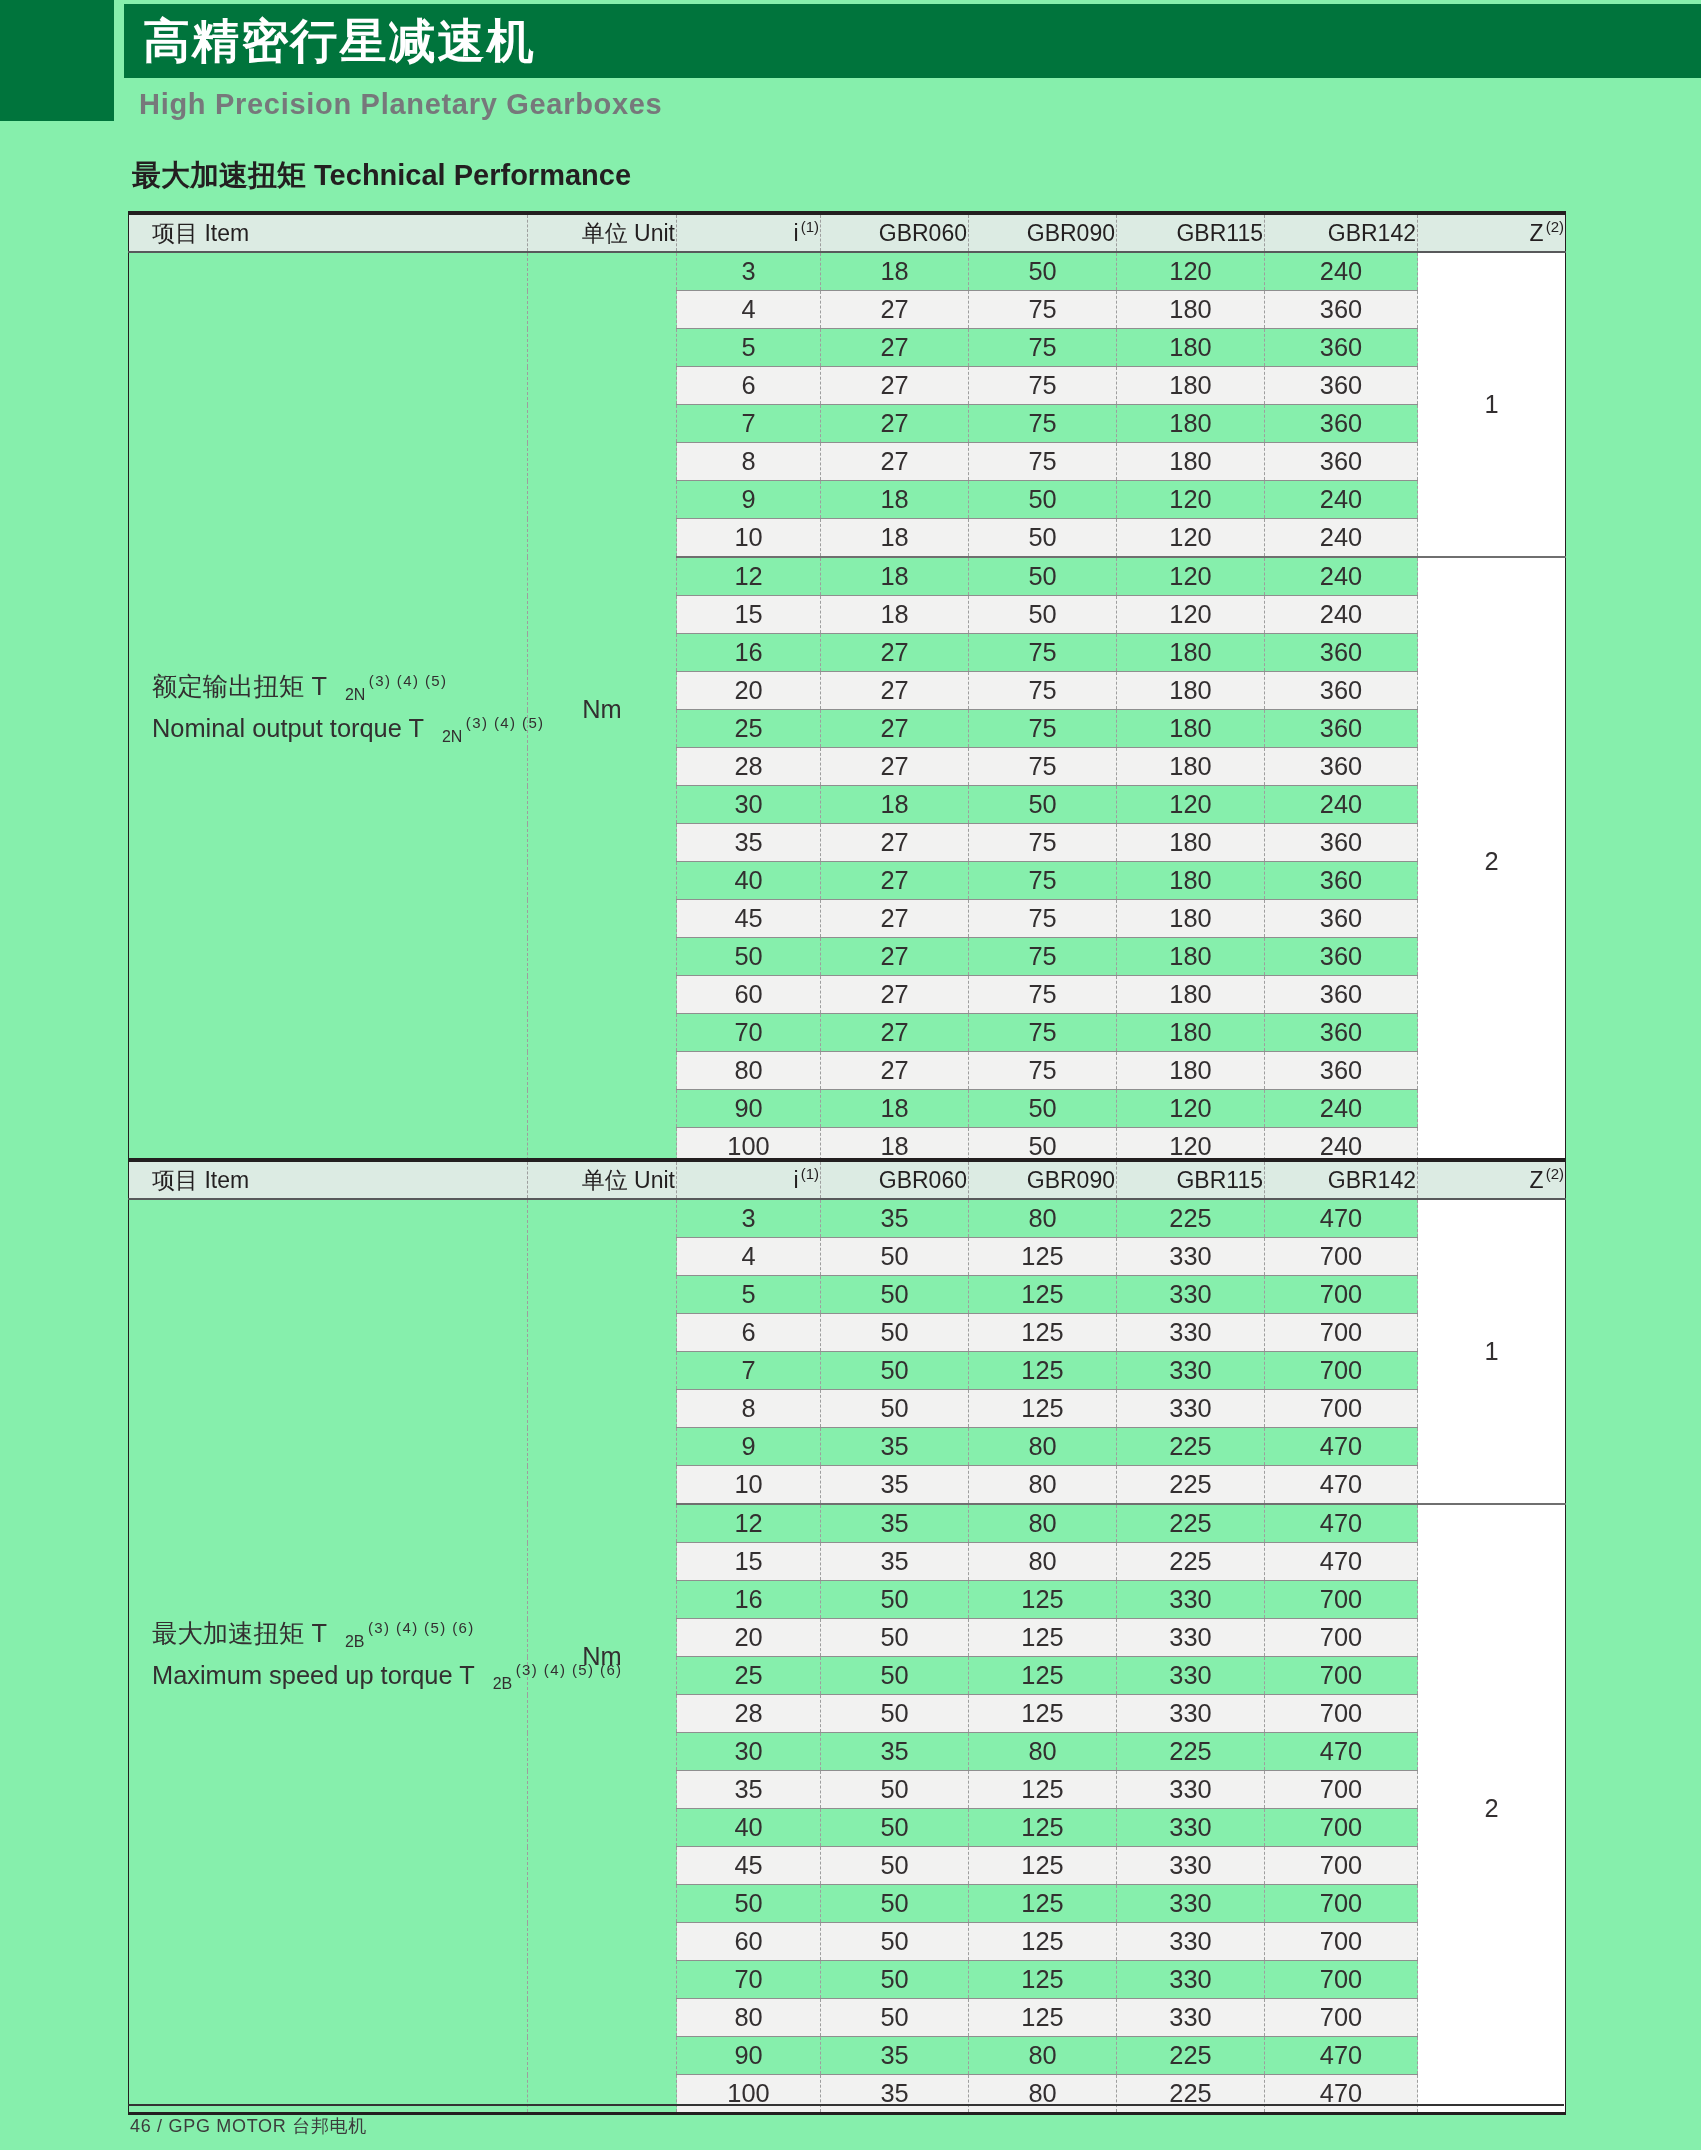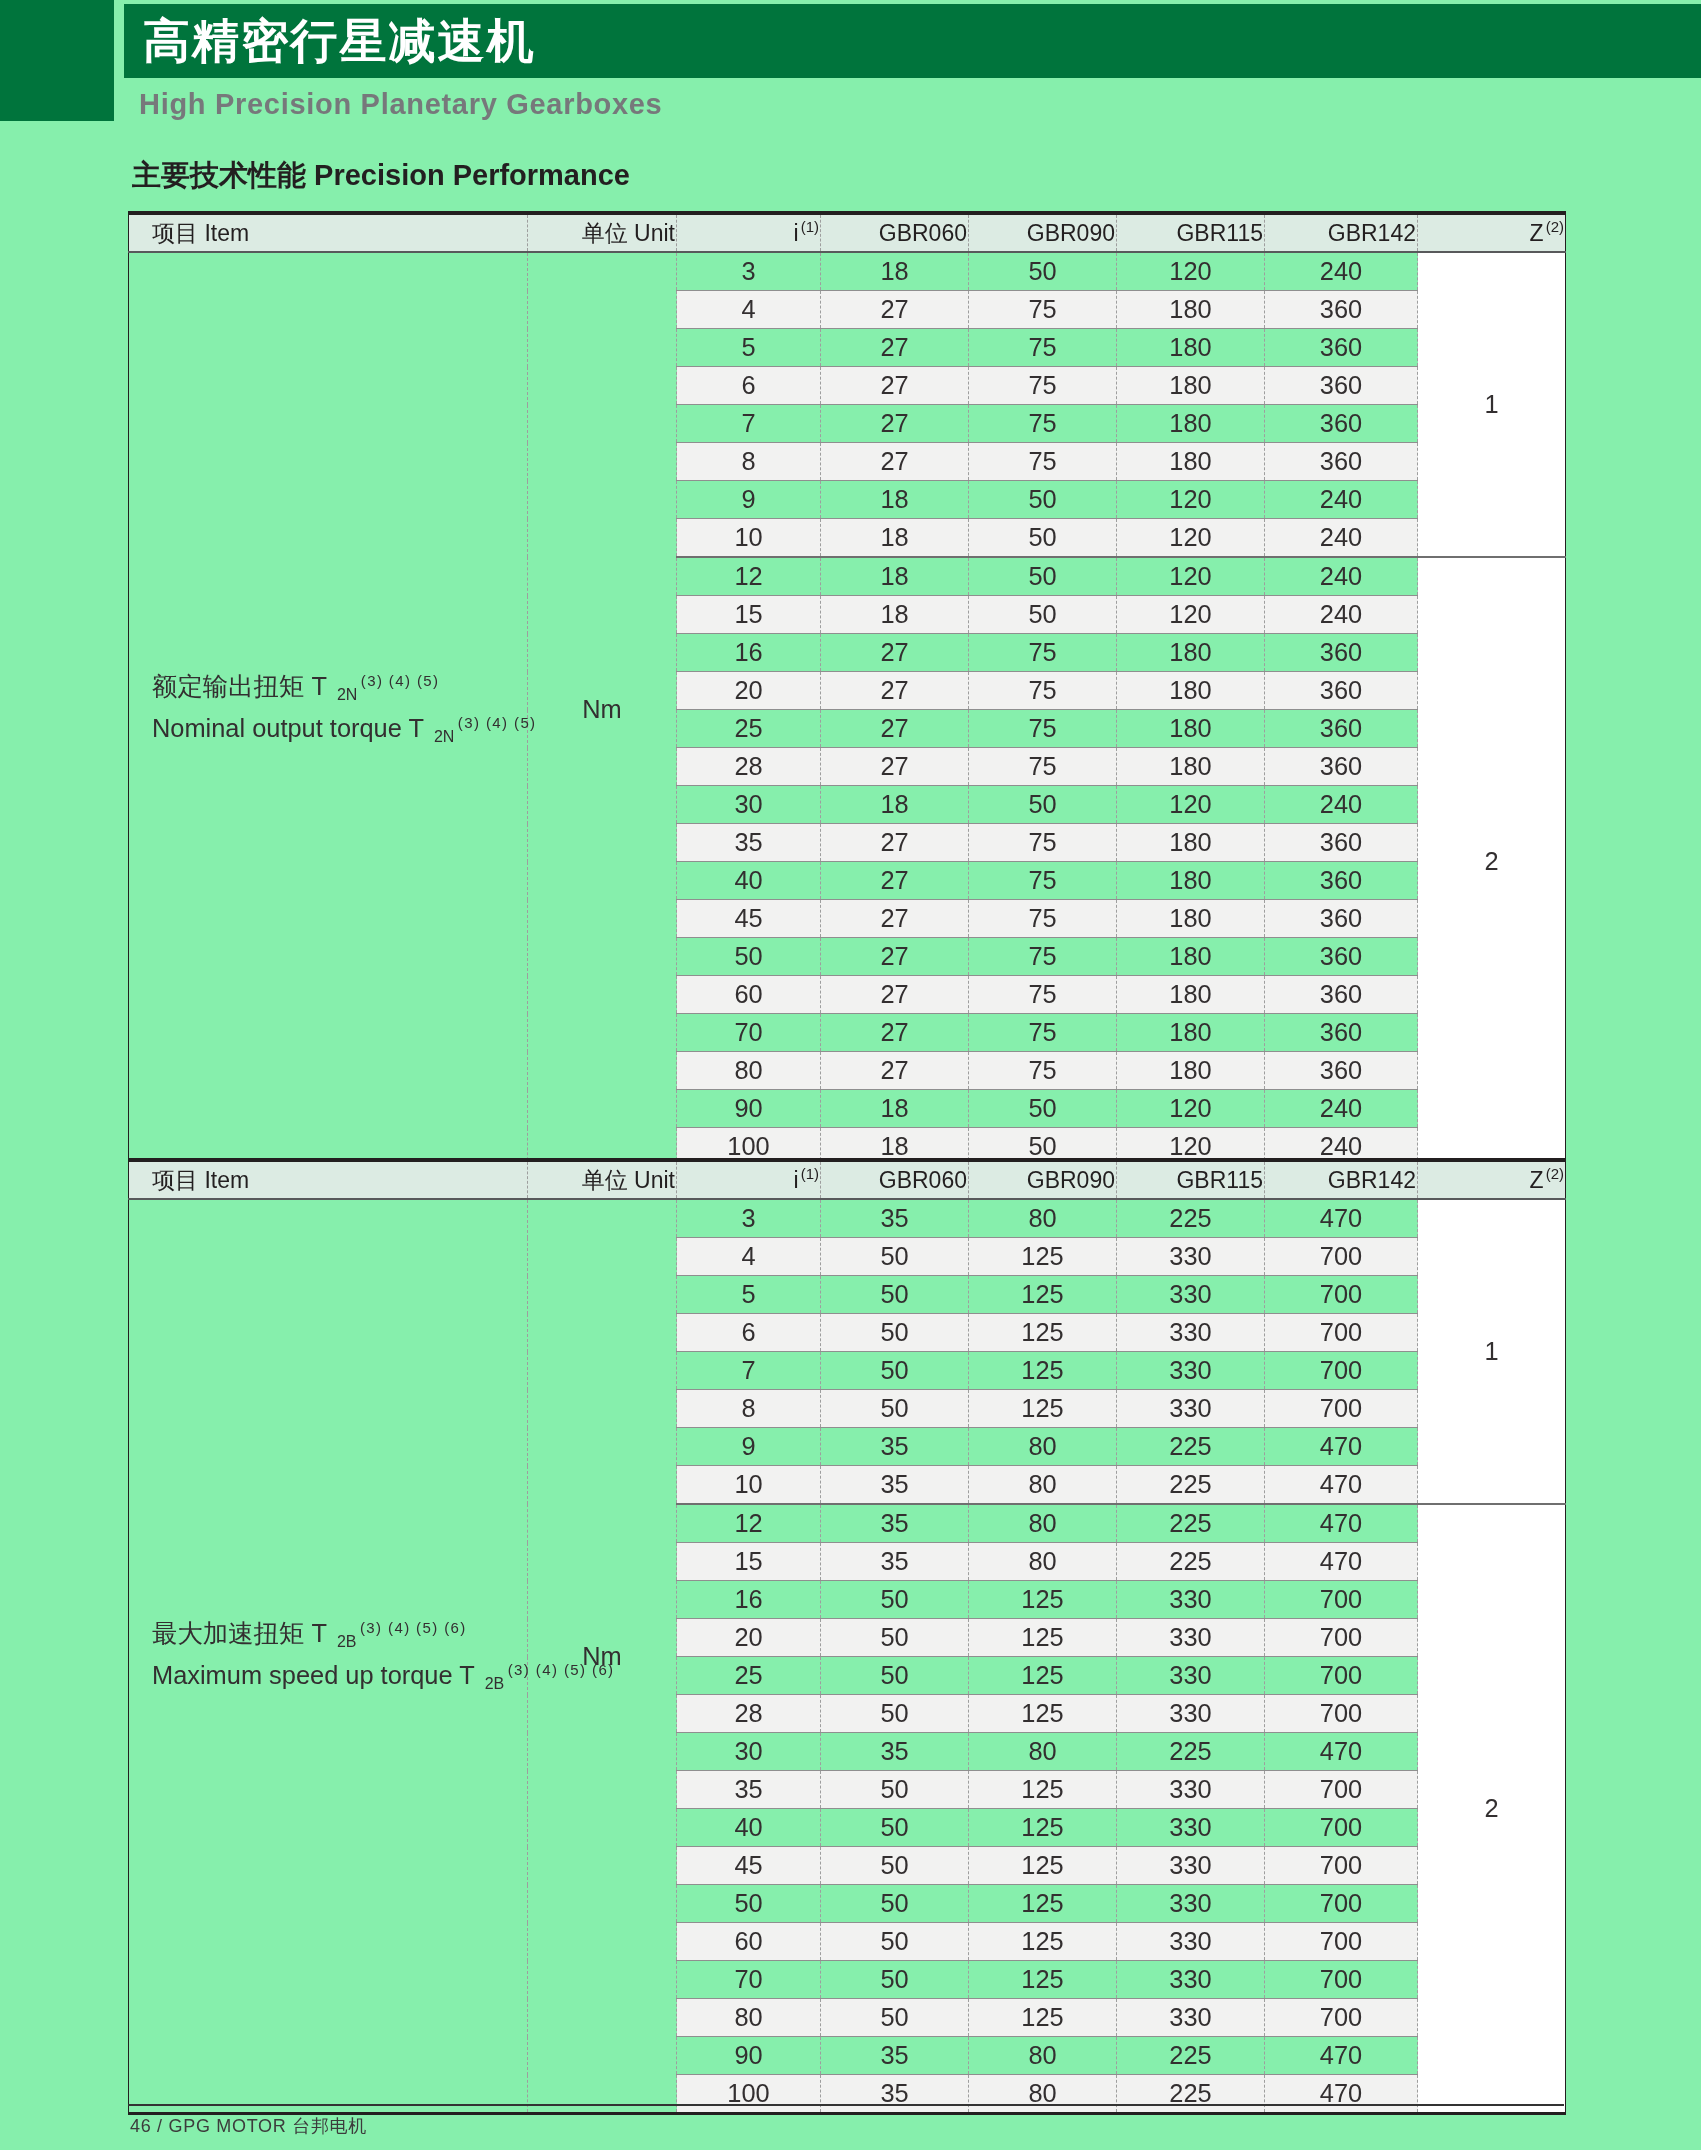--- a/index.html
+++ b/index.html
@@ -35,37 +35,37 @@
   .tp-table td { height:35px; text-align:center; font-size:25.4px; color:#332f30; }
   .td-item { text-align:left !important; padding-left:23px; font-size:23px; color:#231f20; }
   .item-line { line-height:38px; white-space:nowrap; }
   .td-unit { font-size:23px; }
   .td-z { font-size:25.4px; background:#ffffff; }
   .stripe { background:var(--row-stripe,#F2F2F1); }
   .sep  { border-top:1.4px solid #8f8f8f; }
   .gsep { border-top:2.1px solid #6f6f6f; }
 
   .sup  { font-size:15px; position:relative; top:-9px; margin-left:2.1px; }
-  .sub  { font-size:16px; position:relative; top:4.8px; margin-left:10px; }
+  .sub  { font-size:16px; position:relative; top:4.8px; margin-left:18px; }
   .sup2 { font-size:15px; position:relative; top:-9px; margin-left:3.4px; letter-spacing:1.4px; }
 
   
   .footer-rule { position:absolute; left:128px; top:2104px; width:1436px; height:2.1px; background:#333333; }
   .footer-text { position:absolute; left:130px; top:2114px; font-size:18px; color:#3c3c3c; letter-spacing:0.7px; }
 </style>
 </head>
 <body>
 
 <div class="page">
   <div class="corner-block"></div>
   <div class="banner">
     <div class="banner-title">高精密行星减速机</div>
   </div>
   <div class="subtitle">High Precision Planetary Gearboxes</div>
-  <div class="section-title">主要技术性能 Precision Performance</div>
+  <div class="section-title">最大加速扭矩 Technical Performance</div>
 
   <div class="tblwrap t1">
       <table class="tp-table">
         <colgroup>
           <col class="c-item">
           <col class="c-unit">
           <col class="c-ratio">
           <col class="c-m">
           <col class="c-m">
           <col class="c-m">

